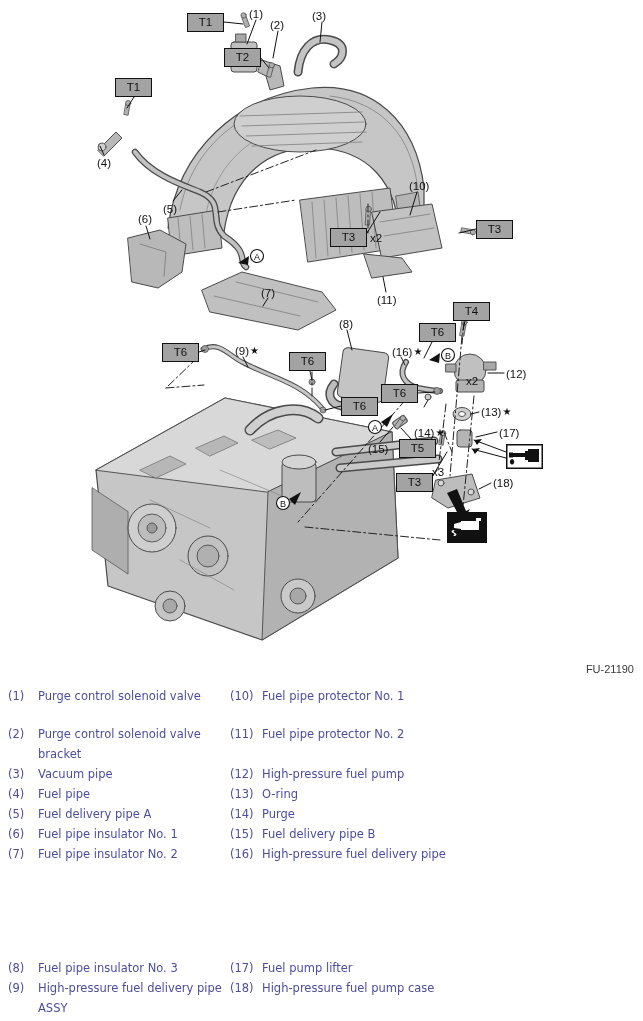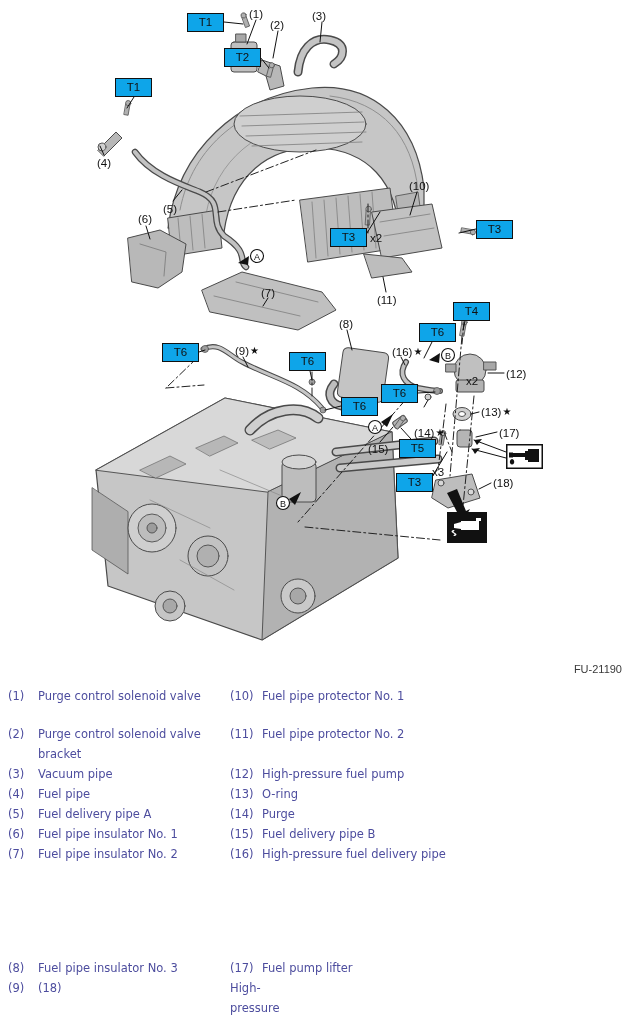--- a/index.html
+++ b/index.html
@@ -2,25 +2,25 @@
 <html><head>
 <meta charset="utf-8">
 <style>
   html,body{margin:0;padding:0;background:#ffffff;}
   .page{position:relative;width:643px;height:1021px;background:#fff;overflow:hidden;
         font-family:"Liberation Sans",sans-serif;}
   
   .diagram{position:absolute;left:0;top:0;width:643px;height:660px;}
   .diagram svg{position:absolute;left:0;top:0;}
   .toolbox{position:absolute;box-sizing:border-box;width:37px;height:19px;border:1.6px solid #111;
-           background:#0ea5e9;font-size:11.5px;color:#111;text-align:center;line-height:16px;z-index:3;}
+           background:#a3a3a3;font-size:11.5px;color:#111;text-align:center;line-height:16px;z-index:3;}
   .plabel{position:absolute;font-size:11.5px;color:#111;white-space:nowrap;z-index:3;}
   .plabel .star{font-size:10px;position:relative;top:-1px;margin-left:1px;}
   .qty{position:absolute;font-size:11.5px;color:#111;z-index:3;margin-top:36px;}
-  .figcode{position:absolute;right:21px;top:663px;font-size:11px;color:#3a3a3a;z-index:3;}
+  .figcode{position:absolute;right:9px;top:663px;font-size:11px;color:#3a3a3a;z-index:3;}
   .iconbox{position:absolute;z-index:4;}
   
   .plist{position:absolute;left:8px;width:480px;color:#4d4d9e;
          font-family:"DejaVu Sans","Liberation Sans",sans-serif;font-size:11.5px;line-height:20px;}
   .plist-upper{top:686px;}
   .plist-lower{top:958px;}
   .pgrid{display:grid;grid-template-columns:30px 192px 32px 200px;column-gap:0;}
   .pgrid .num{white-space:nowrap;}
   .pgrid .gap{margin-bottom:18px;}
 </style>
@@ -349,17 +349,18 @@
     <span class="name">High-pressure fuel delivery pipe</span>
   </div>
 
   <div class="plist plist-lower pgrid">
     <span class="num">(8)</span>
     <span class="name">Fuel pipe insulator No. 3</span>
     <span class="num">(17)</span>
     <span class="name">Fuel pump lifter</span>
 
     <span class="num">(9)</span>
+    <span class="name">High-pressure fuel delivery pipe ASSY</span>
     <span class="num">(18)</span>
     <span class="name">High-pressure fuel pump case</span>
   </div>
 
 </div>
 
 </body></html>

